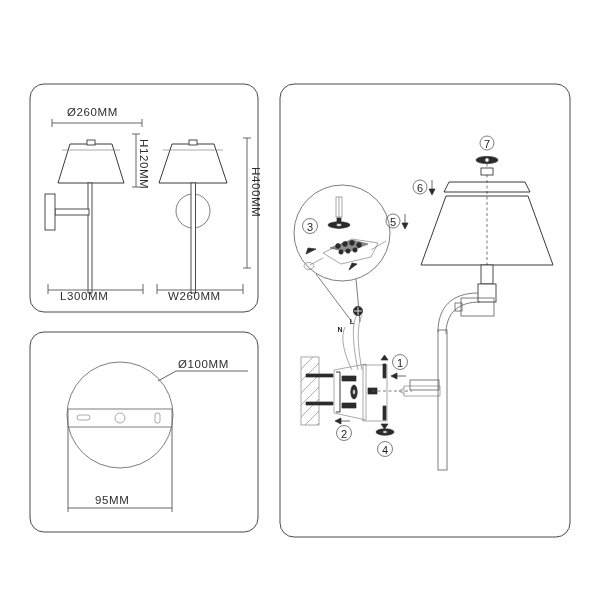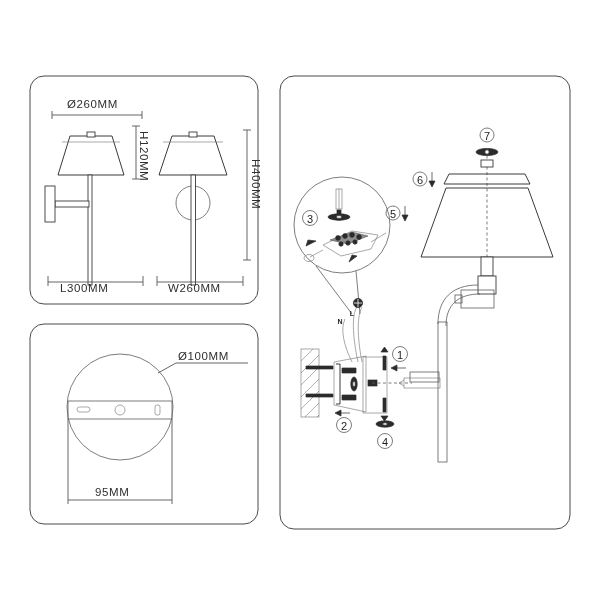--- a/index.html
+++ b/index.html
@@ -10,21 +10,21 @@
   }
   body {
     width: 600px;
     height: 600px;
     position: relative;
     font-family: "Liberation Sans", sans-serif;
     overflow: hidden;
   }
   #sheet {
     position: absolute;
-    left: 0; top: 4px;
+    left: 0; top: 12px;
     width: 600px;
     height: 588px;
   }
   svg { display: block; }
   .panel-border {
     fill: #ffffff;
     stroke: #4a4a4a;
     stroke-width: 1;
   }
   .ln {

